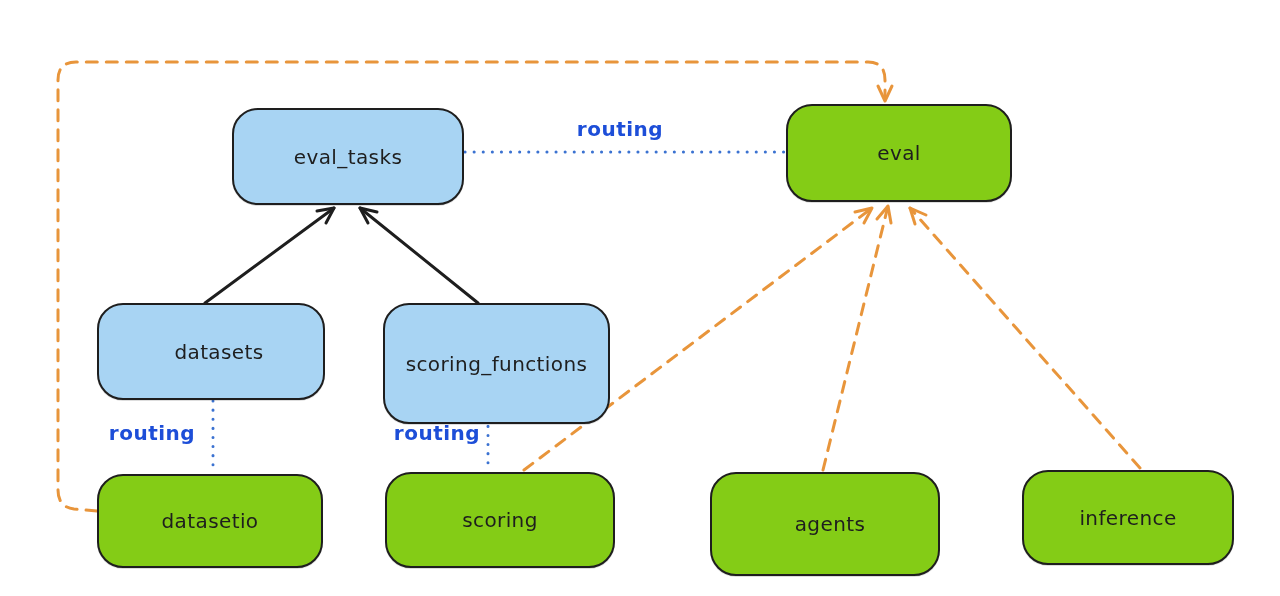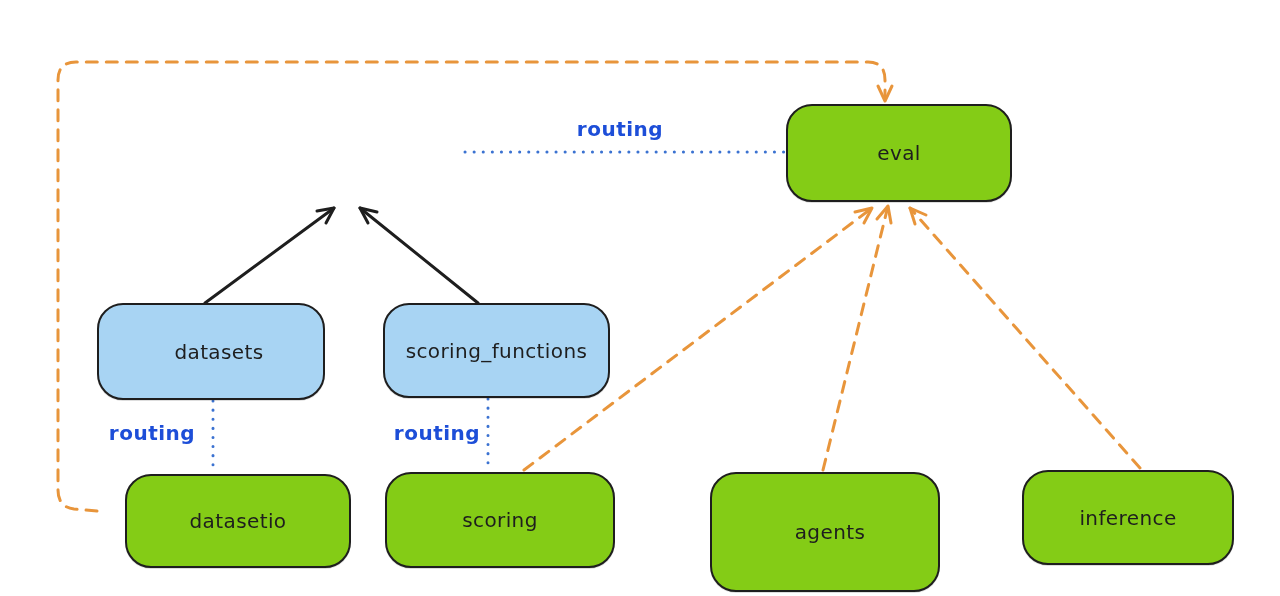--- a/index.html
+++ b/index.html
@@ -30,24 +30,24 @@
     color: #1e1e1e;
     box-shadow: 0 1px 0 rgba(30,30,30,0.15);
   }
   .node.api  { background: #a8d4f3; }
   .node.impl { background: #84cc16; }
 
   
   #n-eval_tasks        { left: 232px;  top: 108px; width: 232px; height: 97px; }
   #n-eval              { left: 786px;  top: 104px; width: 226px; height: 98px; }
   #n-datasets          { left: 97px;   top: 303px; width: 228px; height: 97px; padding-left: 16px; }
-  #n-scoring_functions { left: 383px;  top: 303px; width: 227px; height: 95px; }
-  #n-datasetio         { left: 97px;   top: 474px; width: 226px; height: 94px; margin-left: 28px; }
+  #n-scoring_functions { left: 383px;  top: 303px; width: 227px; height: 121px; }
+  #n-datasetio         { left: 97px;   top: 474px; width: 226px; height: 94px; }
   #n-scoring           { left: 385px;  top: 472px; width: 230px; height: 96px; }
-  #n-agents            { left: 710px;  top: 472px; width: 230px; height: 120px; padding-left: 10px; }
+  #n-agents            { left: 710px;  top: 472px; width: 230px; height: 104px; padding-left: 10px; }
   #n-inference         { left: 1022px; top: 470px; width: 212px; height: 95px; }
 
   .edge-label {
     position: absolute;
     color: #1d4ed8;
     font-size: 20px;
     font-weight: bold;
     letter-spacing: 0.5px;
     text-align: center;
   }
@@ -86,20 +86,23 @@
     <g stroke-width="3" stroke-linecap="round" stroke-linejoin="round">
       <path d="M823 470 L888 206" stroke-dasharray="11 9" stroke="#e8953b"></path>
       <polyline points="891,223 888,206 877,219" stroke="#e8953b"></polyline>
     </g>
     <g stroke-width="3" stroke-linecap="round" stroke-linejoin="round">
       <path d="M1140 468 L910 208" stroke-dasharray="11 9" stroke="#e8953b"></path>
       <polyline points="926,215 910,208 915,224" stroke="#e8953b"></polyline>
     </g>
   </svg>
 
+  <div id="n-eval_tasks" class="node api">
+    <span>eval_tasks</span>
+  </div>
   <div id="n-eval" class="node impl">
     <span>eval</span>
   </div>
   <div id="n-datasets" class="node api">
     <span>datasets</span>
   </div>
   <div id="n-scoring_functions" class="node api">
     <span>scoring_functions</span>
   </div>
   <div id="n-datasetio" class="node impl">

